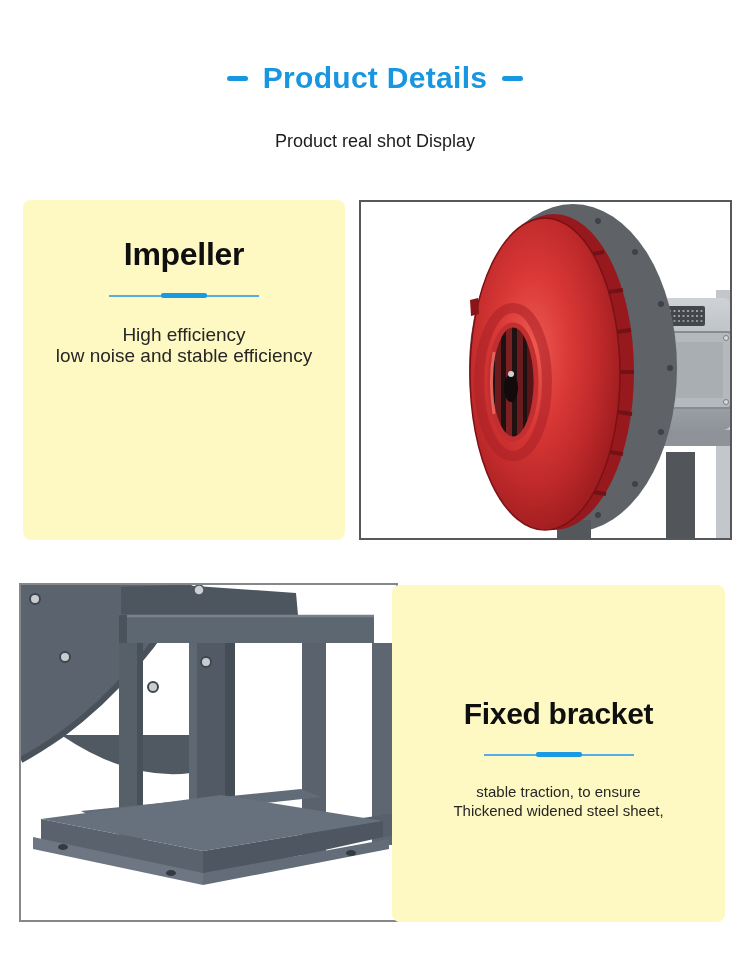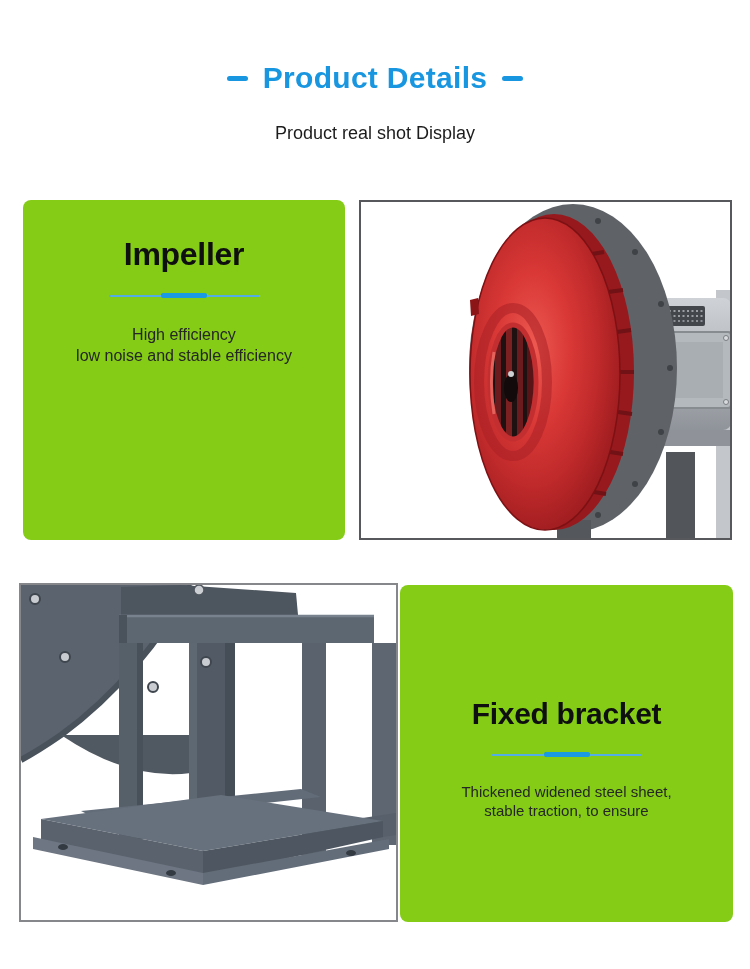--- a/index.html
+++ b/index.html
@@ -30,37 +30,37 @@
     color: #1896e0;
     letter-spacing: 0.3px;
   }
   .dash {
     width: 21px; height: 5px;
     border-radius: 3px;
     background: #1896e0;
   }
   .subtitle {
     position: absolute;
-    top: 120px; left: 0;
+    top: 128px; left: 0;
     width: 750px;
     margin: 0;
     text-align: center;
     font-size: 18px;
     line-height: 26px;
     color: #1c1c1c;
   }
 
   
   .text-panel {
     position: absolute;
-    background: #84cc16;
+    background: #fef9c3;
     border-radius: 8px;
   }
   .panel-1 { left: 23px;  top: 200px; width: 322px; height: 340px; }
-  .panel-2 { left: 400px; top: 585px; width: 333px; height: 337px; }
+  .panel-2 { left: 392px; top: 585px; width: 333px; height: 337px; }
 
   .photo-frame {
     position: absolute;
     background: #ffffff;
     box-sizing: border-box;
     margin: 0;
   }
   .photo-1 { left: 359px; top: 200px; width: 373px; height: 340px; border: 2px solid #56585c; }
   .photo-2 { left: 19px;  top: 583px; width: 379px; height: 339px; border: 2px solid #85878a; }
   .photo-frame svg { display: block; width: 100%; height: 100%; }
@@ -90,21 +90,21 @@
   }
   .divider-bold {
     position: absolute;
     left: 52px; top: 0;
     width: 46px; height: 5px;
     border-radius: 2px;
     background: #1b9ae4;
   }
 
   .desc { margin: 26px 0 0; text-align: center; color: #262626; }
-  .panel-1 .desc { font-size: 16px; line-height: 21px; }
+  .panel-1 .desc { font-size: 19px; line-height: 21px; }
   .panel-2 .desc { font-size: 15px; line-height: 19.5px; margin-top: 25px; }
   .desc span { display: block; }
 </style>
 </head>
 <body>
 
 <div id="page">
 
   <div class="header-row">
     <span class="dash"></span>
@@ -259,19 +259,19 @@
         </g>
       </svg>
     </figure>
 
     <div class="text-panel panel-2">
       <h2 class="feature-title">Fixed bracket</h2>
       <div class="divider">
         <span class="divider-bold"></span>
       </div>
       <p class="desc">
+        <span>stable traction, to ensure</span>
         <span>Thickened widened steel sheet,</span>
-        <span>stable traction, to ensure</span>
       </p>
     </div>
   </section>
 
 </div>
 
 </body></html>

